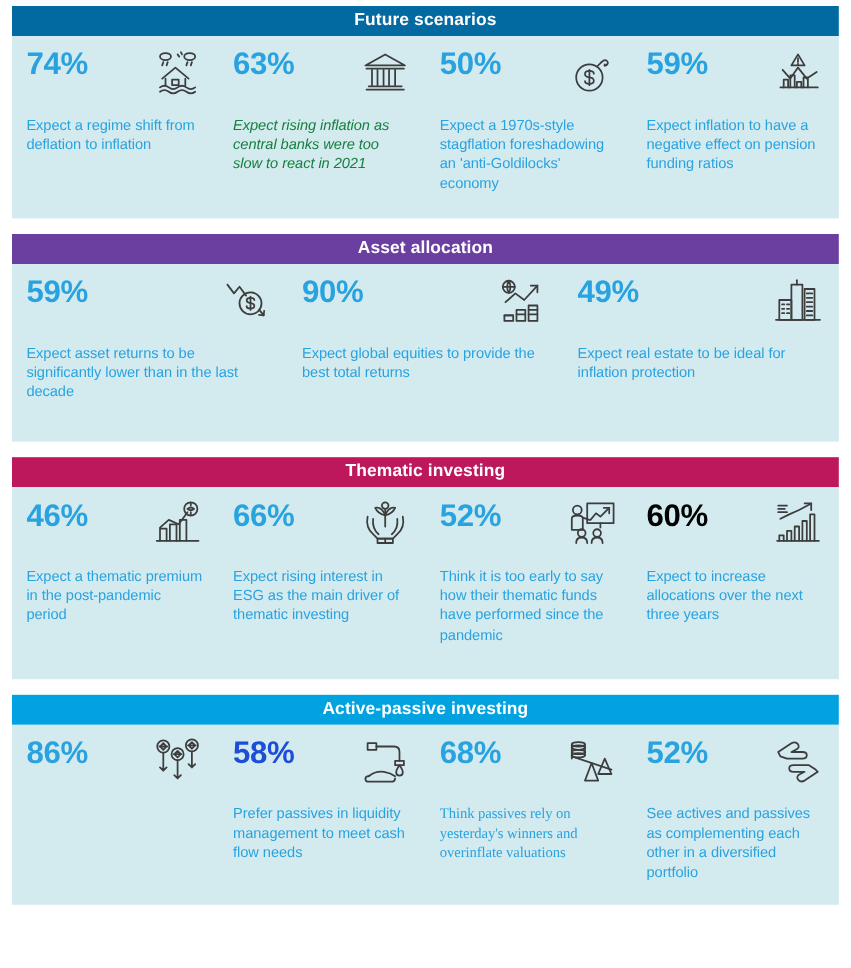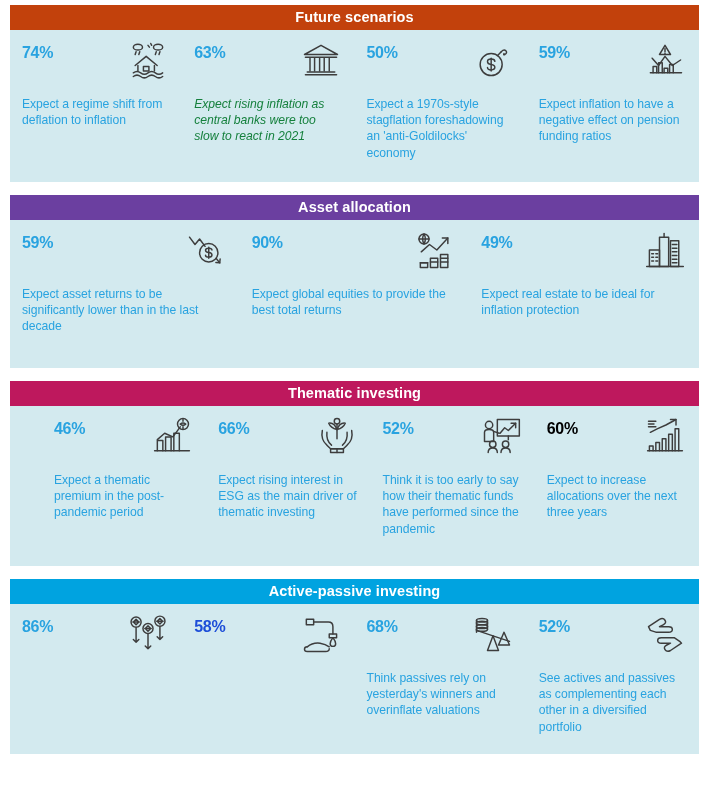--- a/index.html
+++ b/index.html
@@ -60,21 +60,21 @@
   .stat-row {
     display: flex;
     flex-direction: row;
     align-items: flex-start;
     justify-content: space-between;
     height: 52px;
   }
 
   .pct {
     color: #29a3e0;
-    font-size: 16px;
+    font-size: 26px;
     font-weight: bold;
     line-height: 30px;
     white-space: nowrap;
     letter-spacing: -0.3px;
   }
 
   .icon {
     width: 44px;
     height: 44px;
     flex: 0 0 44px;
@@ -86,30 +86,30 @@
     color: #29a3e0;
     font-size: 12.2px;
     line-height: 16.2px;
     margin-top: 6px;
     letter-spacing: -0.05px;
   }
 
   
   .body-tall   { min-height: 152px; }
   .body-tall2  { min-height: 148px; }
-  .body-tall3  { min-height: 160px; padding-left: 32px; }
+  .body-tall3  { min-height: 160px; }
   .body-tall4  { min-height: 150px; }
 </style>
 </head>
 <body style="background: rgb(255, 255, 255);">
 
 <div id="page">
 
   <section class="panel">
-    <div class="panel-header" style="background: #c2410c;">
+    <div class="panel-header" style="background: #0369a1;">
       <span>Future scenarios</span>
     </div>
     <div class="panel-body body-tall" style="background: rgb(211, 234, 239);">
 
       <div class="col">
         <div class="stat-row">
           <span class="pct" style="color: rgb(41, 163, 224);">74%</span>
           <span class="icon">
             <svg viewBox="0 0 48 48" fill="none" stroke="#3d3d3d" stroke-width="1.6" stroke-linecap="round" stroke-linejoin="round">
               <path d="M10 30 L22 20 L34 30"></path>
@@ -355,20 +355,21 @@
             <svg viewBox="0 0 48 48" fill="none" stroke="#3d3d3d" stroke-width="1.6" stroke-linecap="round" stroke-linejoin="round">
               <path d="M8 8 h8 v6 h-8 z"></path>
               <path d="M16 11 h16 q5 0 5 5 v8"></path>
               <path d="M33 24 h8 v4 h-8 z"></path>
               <path d="M37 28 q-3 4 -3 6.5 q0 3 3 3 q3 0 3 -3 q0 -2.5 -3 -6.5 z"></path>
               <path d="M9 38 q6 -5 14 -4 q6 1 10 4"></path>
               <path d="M9 38 q-3 0 -3 2.5 q0 2.5 3 2.5 h20 q4 0 4 -3"></path>
             </svg>
           </span>
         </div>
+        <div class="desc" style="color: rgb(41, 163, 224);">Prefer passives in liquidity management to meet cash flow needs</div>
       </div>
 
       <div class="col">
         <div class="stat-row">
           <span class="pct" style="color: rgb(41, 163, 224);">68%</span>
           <span class="icon">
             <svg viewBox="0 0 48 48" fill="none" stroke="#3d3d3d" stroke-width="1.6" stroke-linecap="round" stroke-linejoin="round">
               <path d="M6 20 L42 32"></path>
               <path d="M24 26 L18 42 h12 z"></path>
               <ellipse cx="12" cy="16" rx="6" ry="2"></ellipse>
@@ -376,21 +377,21 @@
               <ellipse cx="12" cy="19" rx="6" ry="2"></ellipse>
               <path d="M6 19 v3"></path>
               <ellipse cx="12" cy="12" rx="6" ry="2"></ellipse>
               <path d="M6 12 v4 M18 12 v4"></path>
               <ellipse cx="12" cy="9" rx="6" ry="2"></ellipse>
               <path d="M6 9 v3 M18 9 v3"></path>
               <path d="M36 22 L30 36 h12 z"></path>
             </svg>
           </span>
         </div>
-        <div class="desc" style="color: rgb(41, 163, 224);">Think passives rely on yesterday's winners and overinflate valuations</div>
+        <div class="desc" style="color: rgb(41, 163, 224); font-family: Liberation Serif, serif;">Think passives rely on yesterday's winners and overinflate valuations</div>
       </div>
 
       <div class="col">
         <div class="stat-row">
           <span class="pct" style="color: rgb(41, 163, 224);">52%</span>
           <span class="icon">
             <svg viewBox="0 0 48 48" fill="none" stroke="#3d3d3d" stroke-width="1.6" stroke-linecap="round" stroke-linejoin="round">
               <path d="M6 16 L18 8 q4 -2 6 1 q2 3 -2 5 l-4 2 h10 q4 0 4 3 q0 3 -4 3 H14 L8 20 Z"></path>
               <path d="M42 34 L30 42 q-4 2 -6 -1 q-2 -3 2 -5 l4 -2 H20 q-4 0 -4 -3 q0 -3 4 -3 h14 l6 4 Z"></path>
             </svg>

